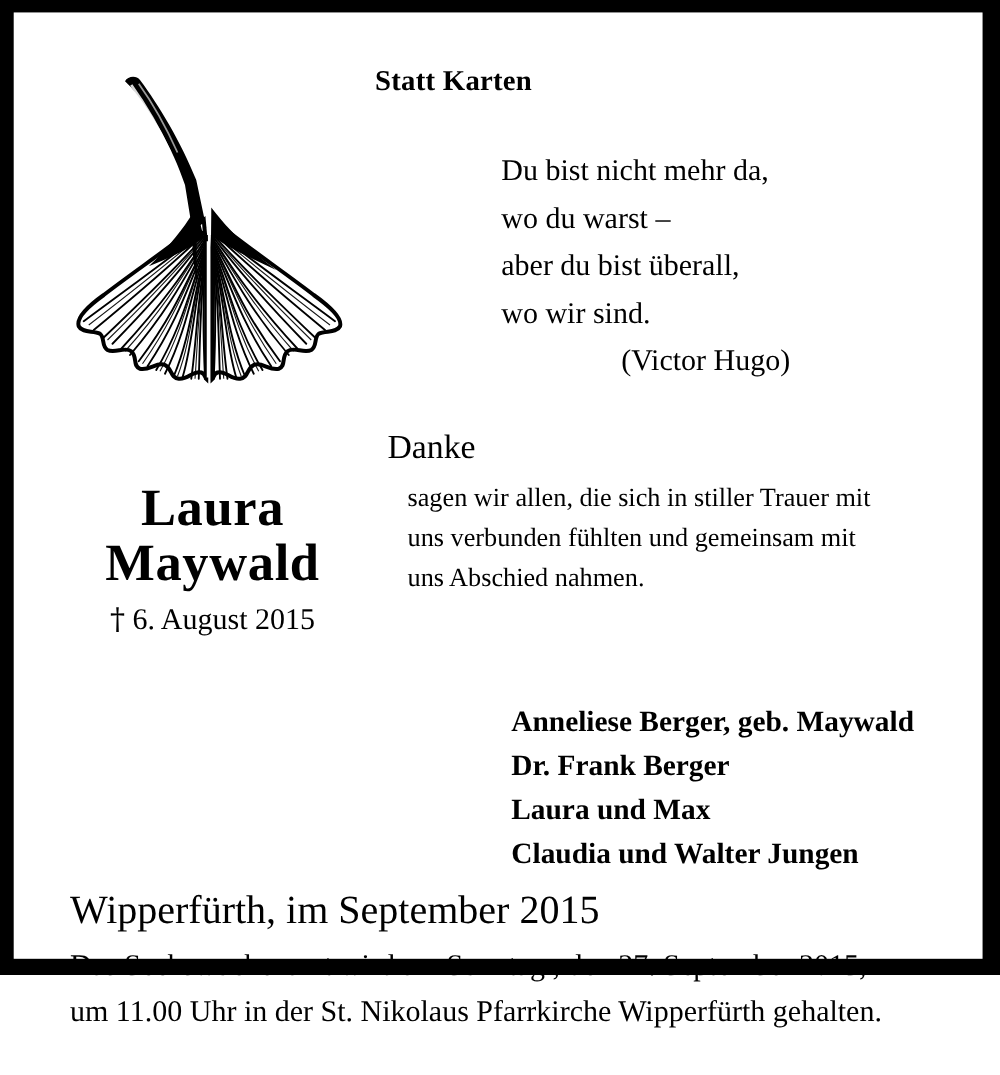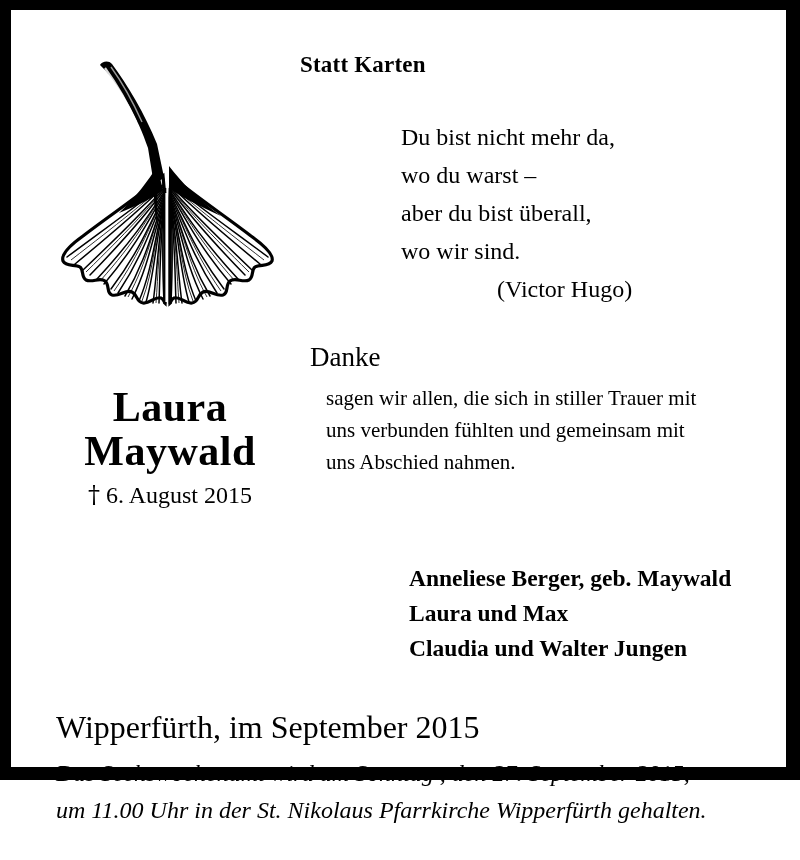--- a/index.html
+++ b/index.html
@@ -127,21 +127,20 @@
     font-size: 32px;
     line-height: 1.2;
     white-space: nowrap;
   }
   .service {
     position: absolute;
     left: 45px;
     top: 745px;
     font-size: 24px;
     line-height: 37px;
-    font-style: italic;
   }
   .service div { white-space: nowrap; }
 </style>
 </head>
 <body>
 
 <div class="notice">
   <div class="sheet">
 
     <div class="leaf-wrap">
@@ -258,20 +257,21 @@
     <div class="danke">Danke</div>
 
     <div class="danke-body">
       <div>sagen wir allen, die sich in stiller Trauer mit</div>
       <div>uns verbunden fühlten und gemeinsam mit</div>
       <div>uns Abschied nahmen.</div>
     </div>
 
     <div class="family">
       <div>Anneliese Berger, geb. Maywald</div>
+      <div>Dr. Frank Berger</div>
       <div>Laura und Max</div>
       <div>Claudia und Walter Jungen</div>
     </div>
 
     <div class="name-block">
       <div class="name-line">Laura</div>
       <div class="name-line">Maywald</div>
       <div class="death-date">
         <span class="dagger">†</span>
         <span>6. August 2015</span>

